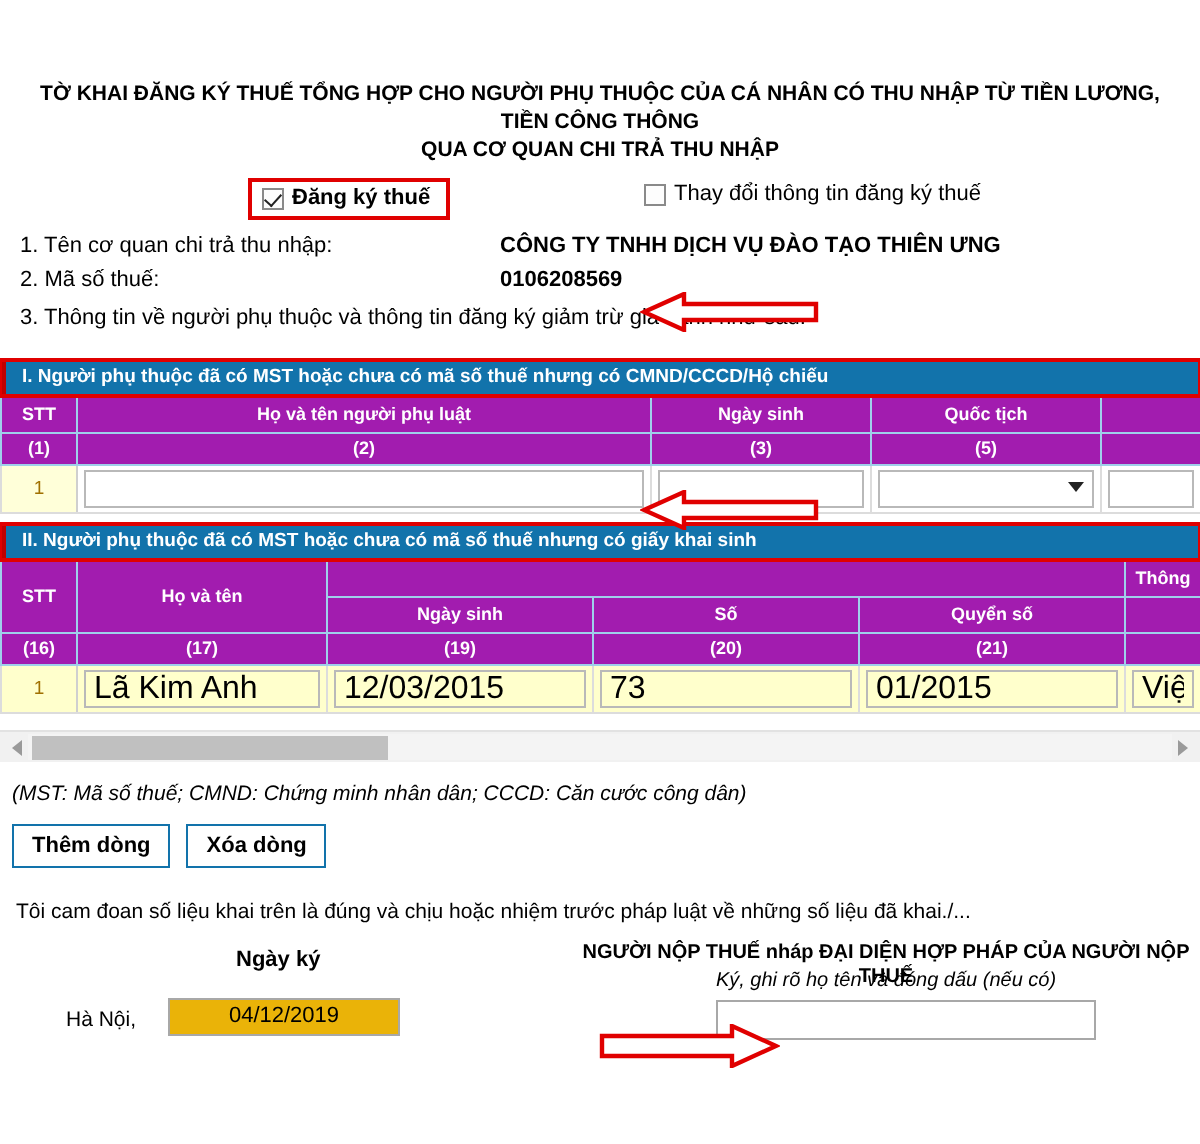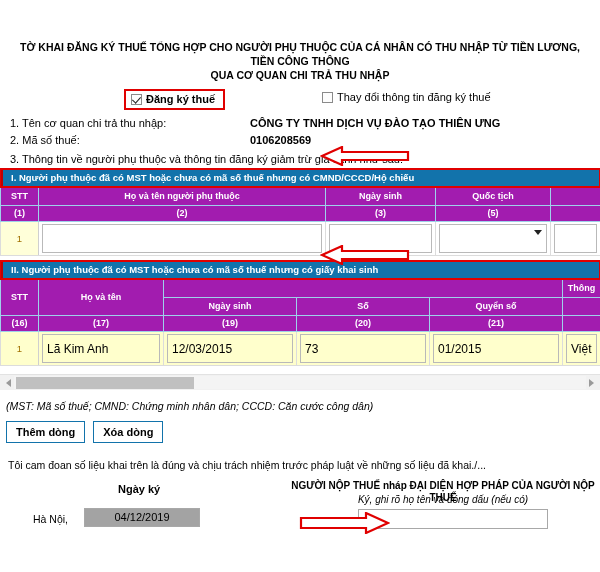--- a/index.html
+++ b/index.html
@@ -129,25 +129,25 @@
   table.grid td.stt {
     text-align: center;
     font-size: 9.5px;
     color: #a07000;
     background: #ffffd9;
     border-right: 1px solid #cfcfcf;
   }
   table.grid tr.datarow td { background: #ffffcc; }
   .cellinput {
     width: 100%;
-    height: 29px;
+    height: 19px;
     border: 1px solid #b9b9b9;
     background: #ffffff;
     font-family: "Liberation Sans", sans-serif;
-    font-size: 12px;
+    font-size: 16px;
     padding: 1px 4px;
     color: #000;
   }
   tr.datarow .cellinput { background: #ffffcc; }
   .selwrap { position: relative; }
   .selwrap .cellinput { padding-right: 16px; }
   .selarrow {
     position: absolute;
     right: 5px; top: 6px;
     width: 0; height: 0;
@@ -213,21 +213,21 @@
   .sig { position: relative; height: 74px; margin-top: 6px; }
   .sig-left-title {
     position: absolute; left: 118px; top: 6px;
     font-weight: bold; font-size: 11px;
   }
   .sig-city { position: absolute; left: 33px; top: 36px; font-size: 10.5px; }
   .datefield {
     position: absolute; left: 84px; top: 31px;
     width: 116px; height: 19px;
     border: 1px solid #a8a8a8;
-    background: #a3a3a3;
+    background: #eab308;
     text-align: center;
     font-size: 11px;
     line-height: 17px;
   }
   .sig-right-title {
     position: absolute; left: 288px; top: 3px; width: 310px;
     text-align: center; font-weight: bold; font-size: 10px; line-height: 12px;
   }
   .sig-right-sub {
     position: absolute; left: 288px; top: 17px; width: 310px;
@@ -279,34 +279,34 @@
       <span class="info-label">1. Tên cơ quan chi trả thu nhập:</span>
       <span class="info-value">CÔNG TY TNHH DỊCH VỤ ĐÀO TẠO THIÊN ƯNG</span>
     </div>
     <div class="info-line">
       <span class="info-label">2. Mã số thuế:</span>
       <span class="info-value">0106208569</span>
     </div>
     <div class="info-note">3. Thông tin về người phụ thuộc và thông tin đăng ký giảm trừ gia cảnh như sau:</div>
   </div>
 
-  <div class="tbl-wrap" style="margin-top:4px;">
+  <div class="tbl-wrap" style="margin-top:15px;">
     <div class="sect-bar boxed">I. Người phụ thuộc đã có MST hoặc chưa có mã số thuế nhưng có CMND/CCCD/Hộ chiếu</div>
     <table class="grid">
       <colgroup>
         <col style="width:38px">
           <col style="width:287px">
           <col style="width:110px">
         <col style="width:115px">
           <col style="width:50px">
       </colgroup>
       <thead>
         <tr>
           <th>STT</th>
-          <th>Họ và tên người phụ thuộc</th>
+          <th>Họ và tên người phụ luật</th>
           <th>Ngày sinh</th>
           <th>Quốc tịch</th>
           <th></th>
         </tr>
         <tr>
           <th class="numrow">(1)</th>
           <th class="numrow">(2)</th>
           <th class="numrow">(3)</th>
           <th class="numrow">(5)</th>
           <th class="numrow"></th>
@@ -398,21 +398,21 @@
     <span class="arr right"></span>
   </div>
 
   <div class="abbrev">(MST: Mã số thuế; CMND: Chứng minh nhân dân; CCCD: Căn cước công dân)</div>
 
   <div class="rowbtns">
     <button class="btn">Thêm dòng</button>
     <button class="btn">Xóa dòng</button>
   </div>
 
-  <div class="pledge">Tôi cam đoan số liệu khai trên là đúng và chịu trách nhiệm trước pháp luật về những số liệu đã khai./...</div>
+  <div class="pledge">Tôi cam đoan số liệu khai trên là đúng và chịu hoặc nhiệm trước pháp luật về những số liệu đã khai./...</div>
 
   <div class="sig">
     <div class="sig-left-title">Ngày ký</div>
     <div class="sig-city">Hà Nội,</div>
     <div class="datefield">04/12/2019</div>
     <div class="sig-right-title">NGƯỜI NỘP THUẾ nháp ĐẠI DIỆN HỢP PHÁP CỦA NGƯỜI NỘP THUẾ</div>
     <div class="sig-right-sub">Ký, ghi rõ họ tên và đóng dấu (nếu có)</div>
     <input class="sigfield" type="text" value="" style="">
   </div>
 

